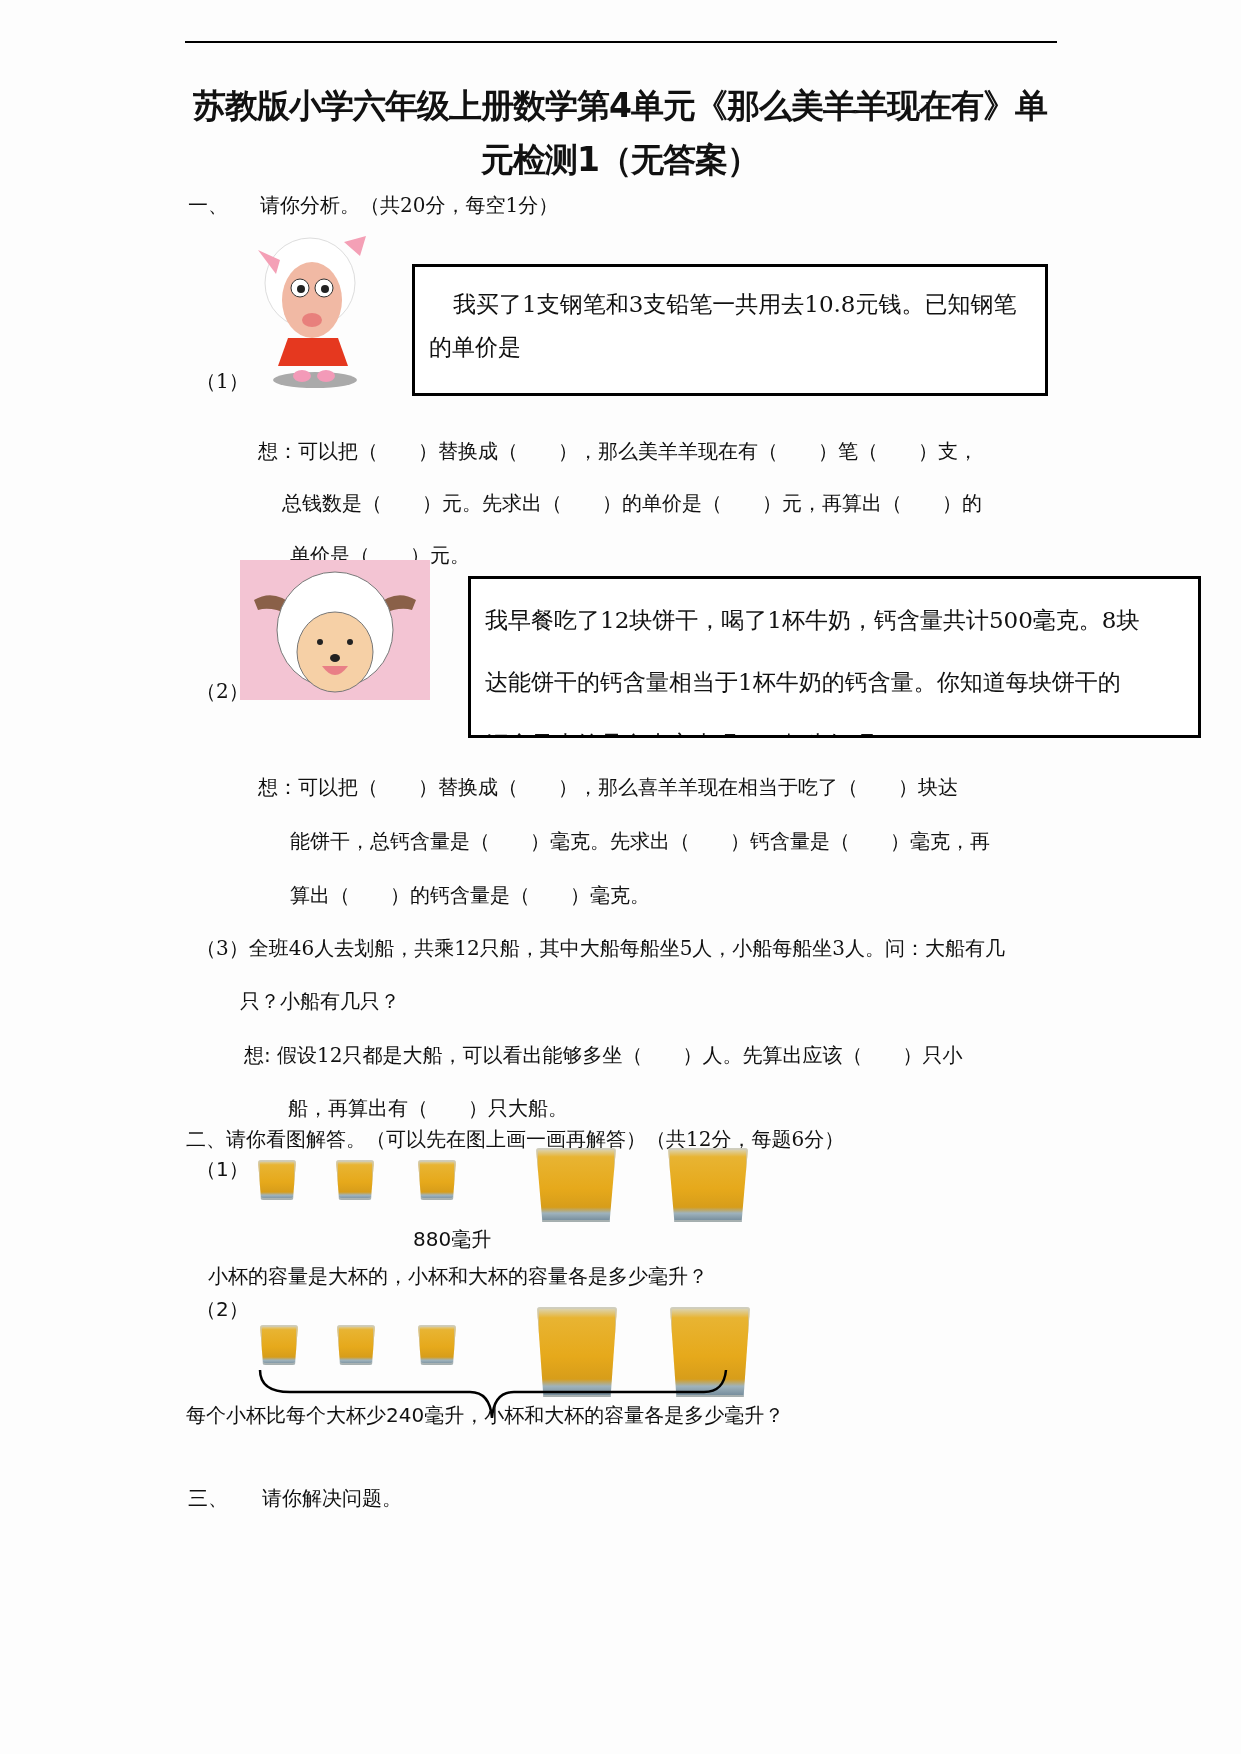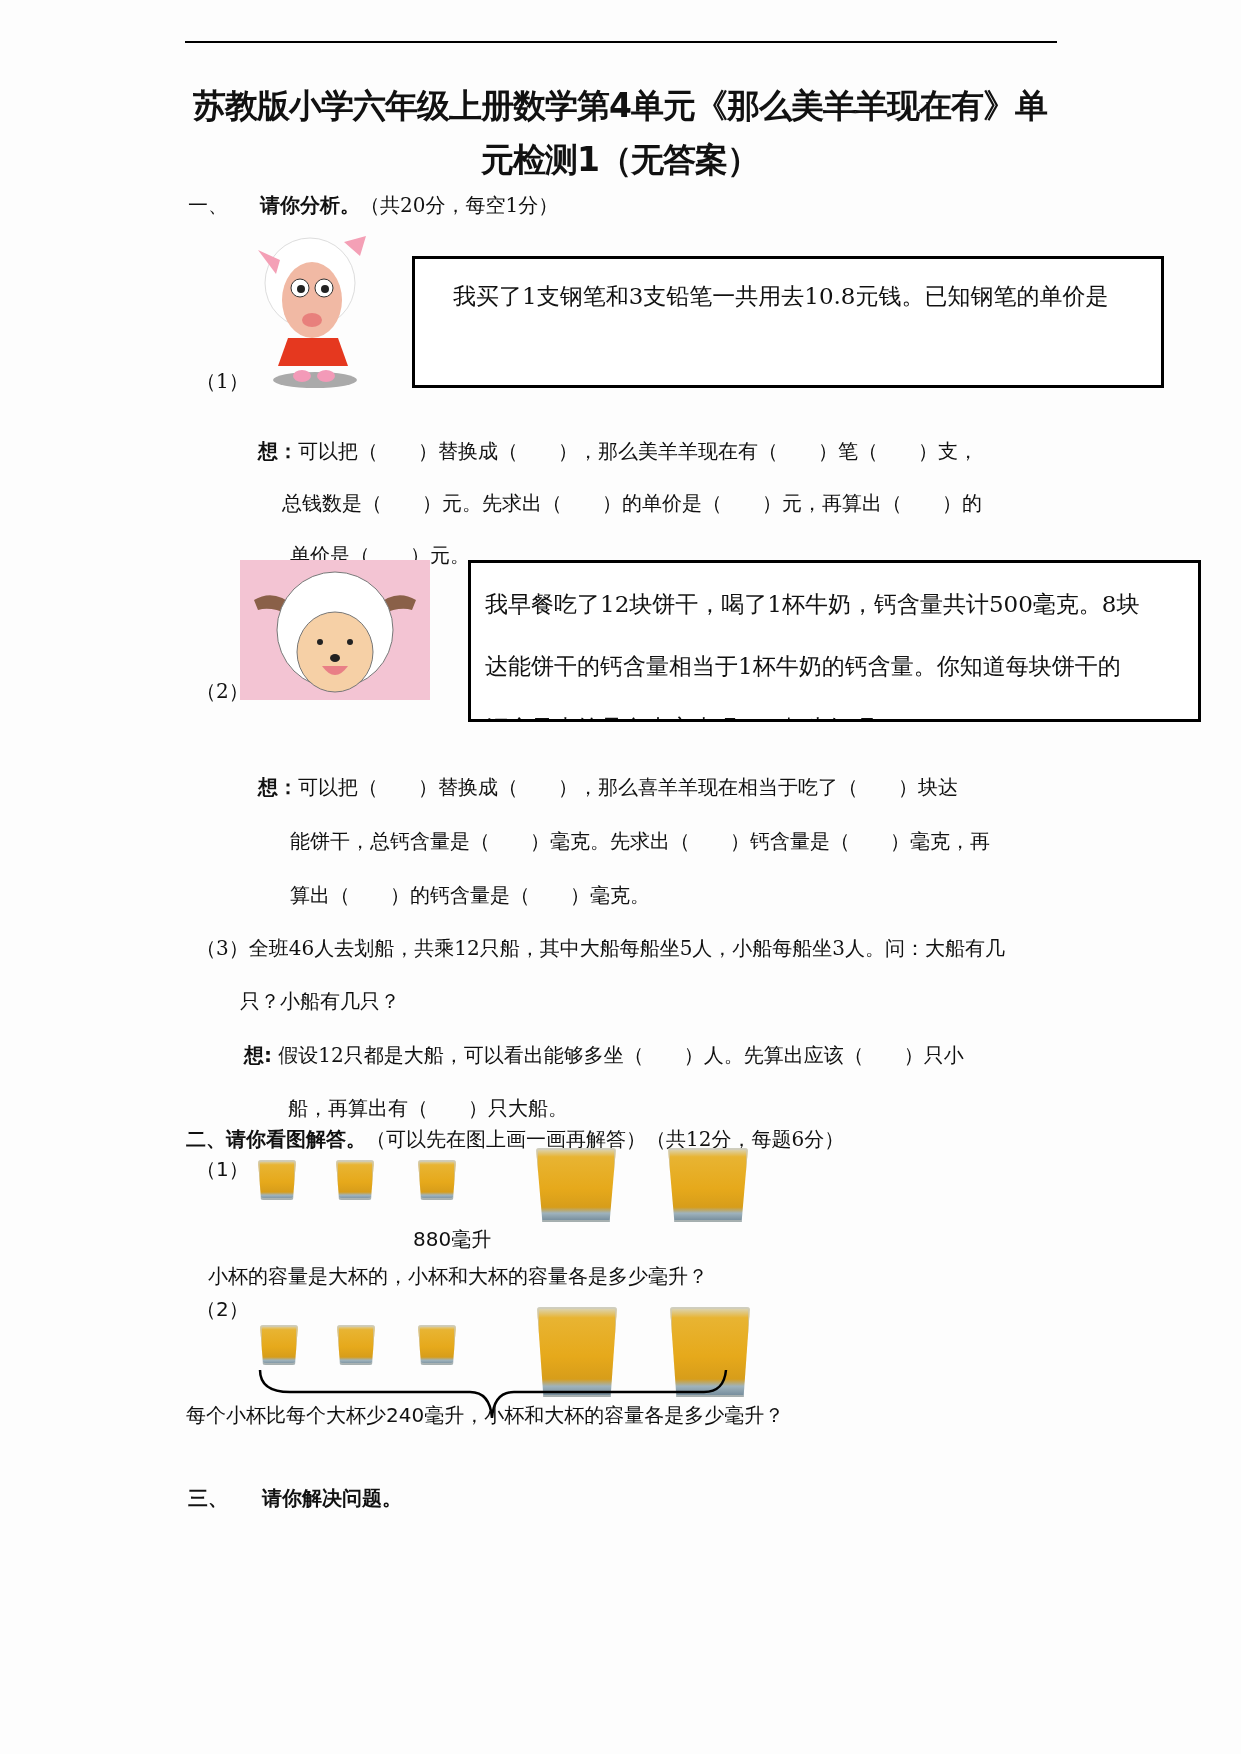--- a/index.html
+++ b/index.html
@@ -4,25 +4,25 @@
 <style>
   html, body { margin:0; padding:0; background:#fdfdfd; }
   body { width:1241px; height:1754px; position:relative; overflow:hidden;
          font-family:"DejaVu Serif","Liberation Serif",serif; color:#111; }
   .abs { position:absolute; }
   .rule { left:185px; top:41px; width:872px; height:2px; background:#000; }
   .title { left:150px; width:940px; text-align:center; font-family:"DejaVu Sans","Liberation Sans",sans-serif;
            font-weight:bold; font-size:33px; letter-spacing:-1px; }
   .t1 { top:84px; } .t2 { top:138px; }
   .sec { font-size:20px; }
-  .bold { font-weight:bold; font-family:"DejaVu Sans","Liberation Sans",sans-serif; }
+  .bold { font-weight:normal; font-family:"DejaVu Sans","Liberation Sans",sans-serif; }
   .line { font-size:20px; white-space:nowrap;margin-top:32px; }
   .box { border:3px solid #000; background:#fff; font-size:23px; box-sizing:border-box; }
-  .box1 { left:412px; top:256px; width:752px; height:132px; padding:16px 12px 0 14px; line-height:43px; }
-  .box2 { left:468px; top:560px; width:733px; height:162px; padding:10px 10px 0 14px; line-height:62px; overflow:hidden; }
+  .box1 { left:412px; top:264px; width:636px; height:132px; padding:16px 12px 0 14px; line-height:43px; }
+  .box2 { left:468px; top:576px; width:733px; height:162px; padding:10px 10px 0 14px; line-height:62px; overflow:hidden; }
   .glass { position:absolute; border-radius:3px 3px 6px 6px;
            background:linear-gradient(180deg,#d9d9c8 0%,#e8b432 12%,#e6a91b 55%,#d79d1a 80%,#9fb3bd 88%,#6e8696 100%);
            box-shadow: inset 0 0 0 2px rgba(200,200,190,.6); clip-path:polygon(0 0,100% 0,92% 100%,8% 100%); }
   .small { width:38px; height:40px; }
   .big { width:80px; height:74px; }
   .label-sans { font-family:"DejaVu Sans","Liberation Sans",sans-serif; font-size:20px; }
 </style>
 </head>
 <body>
 

